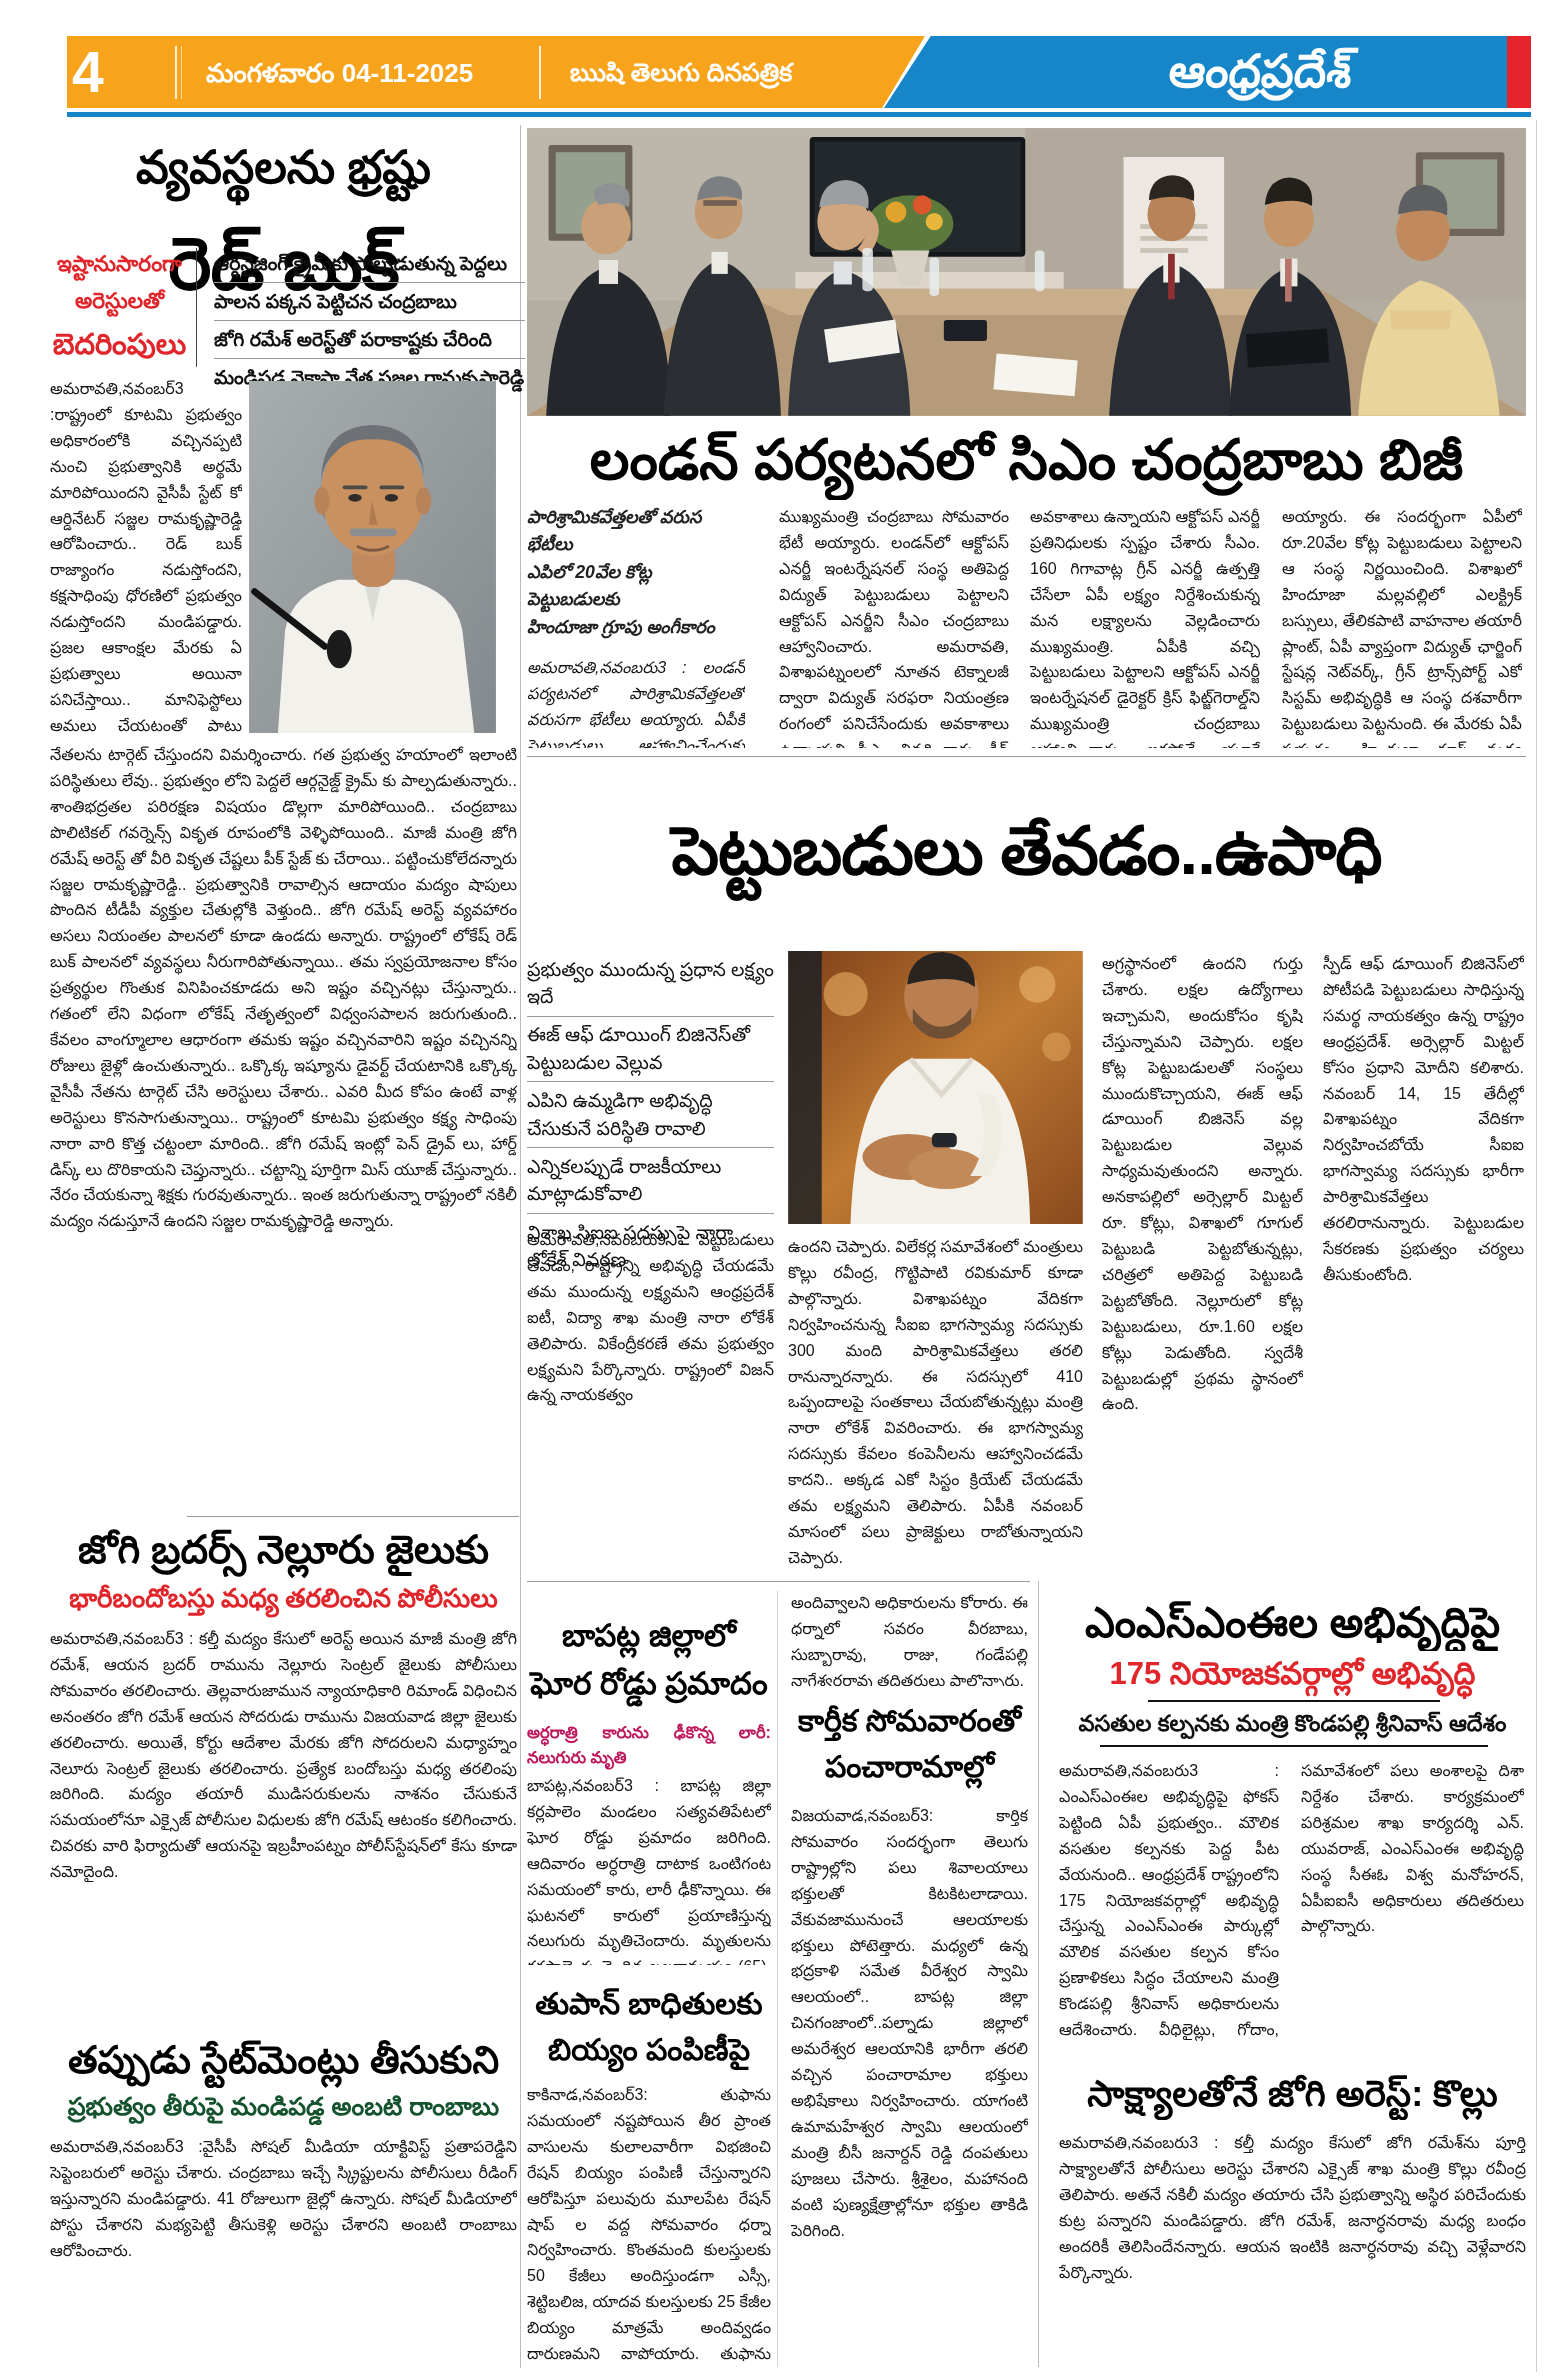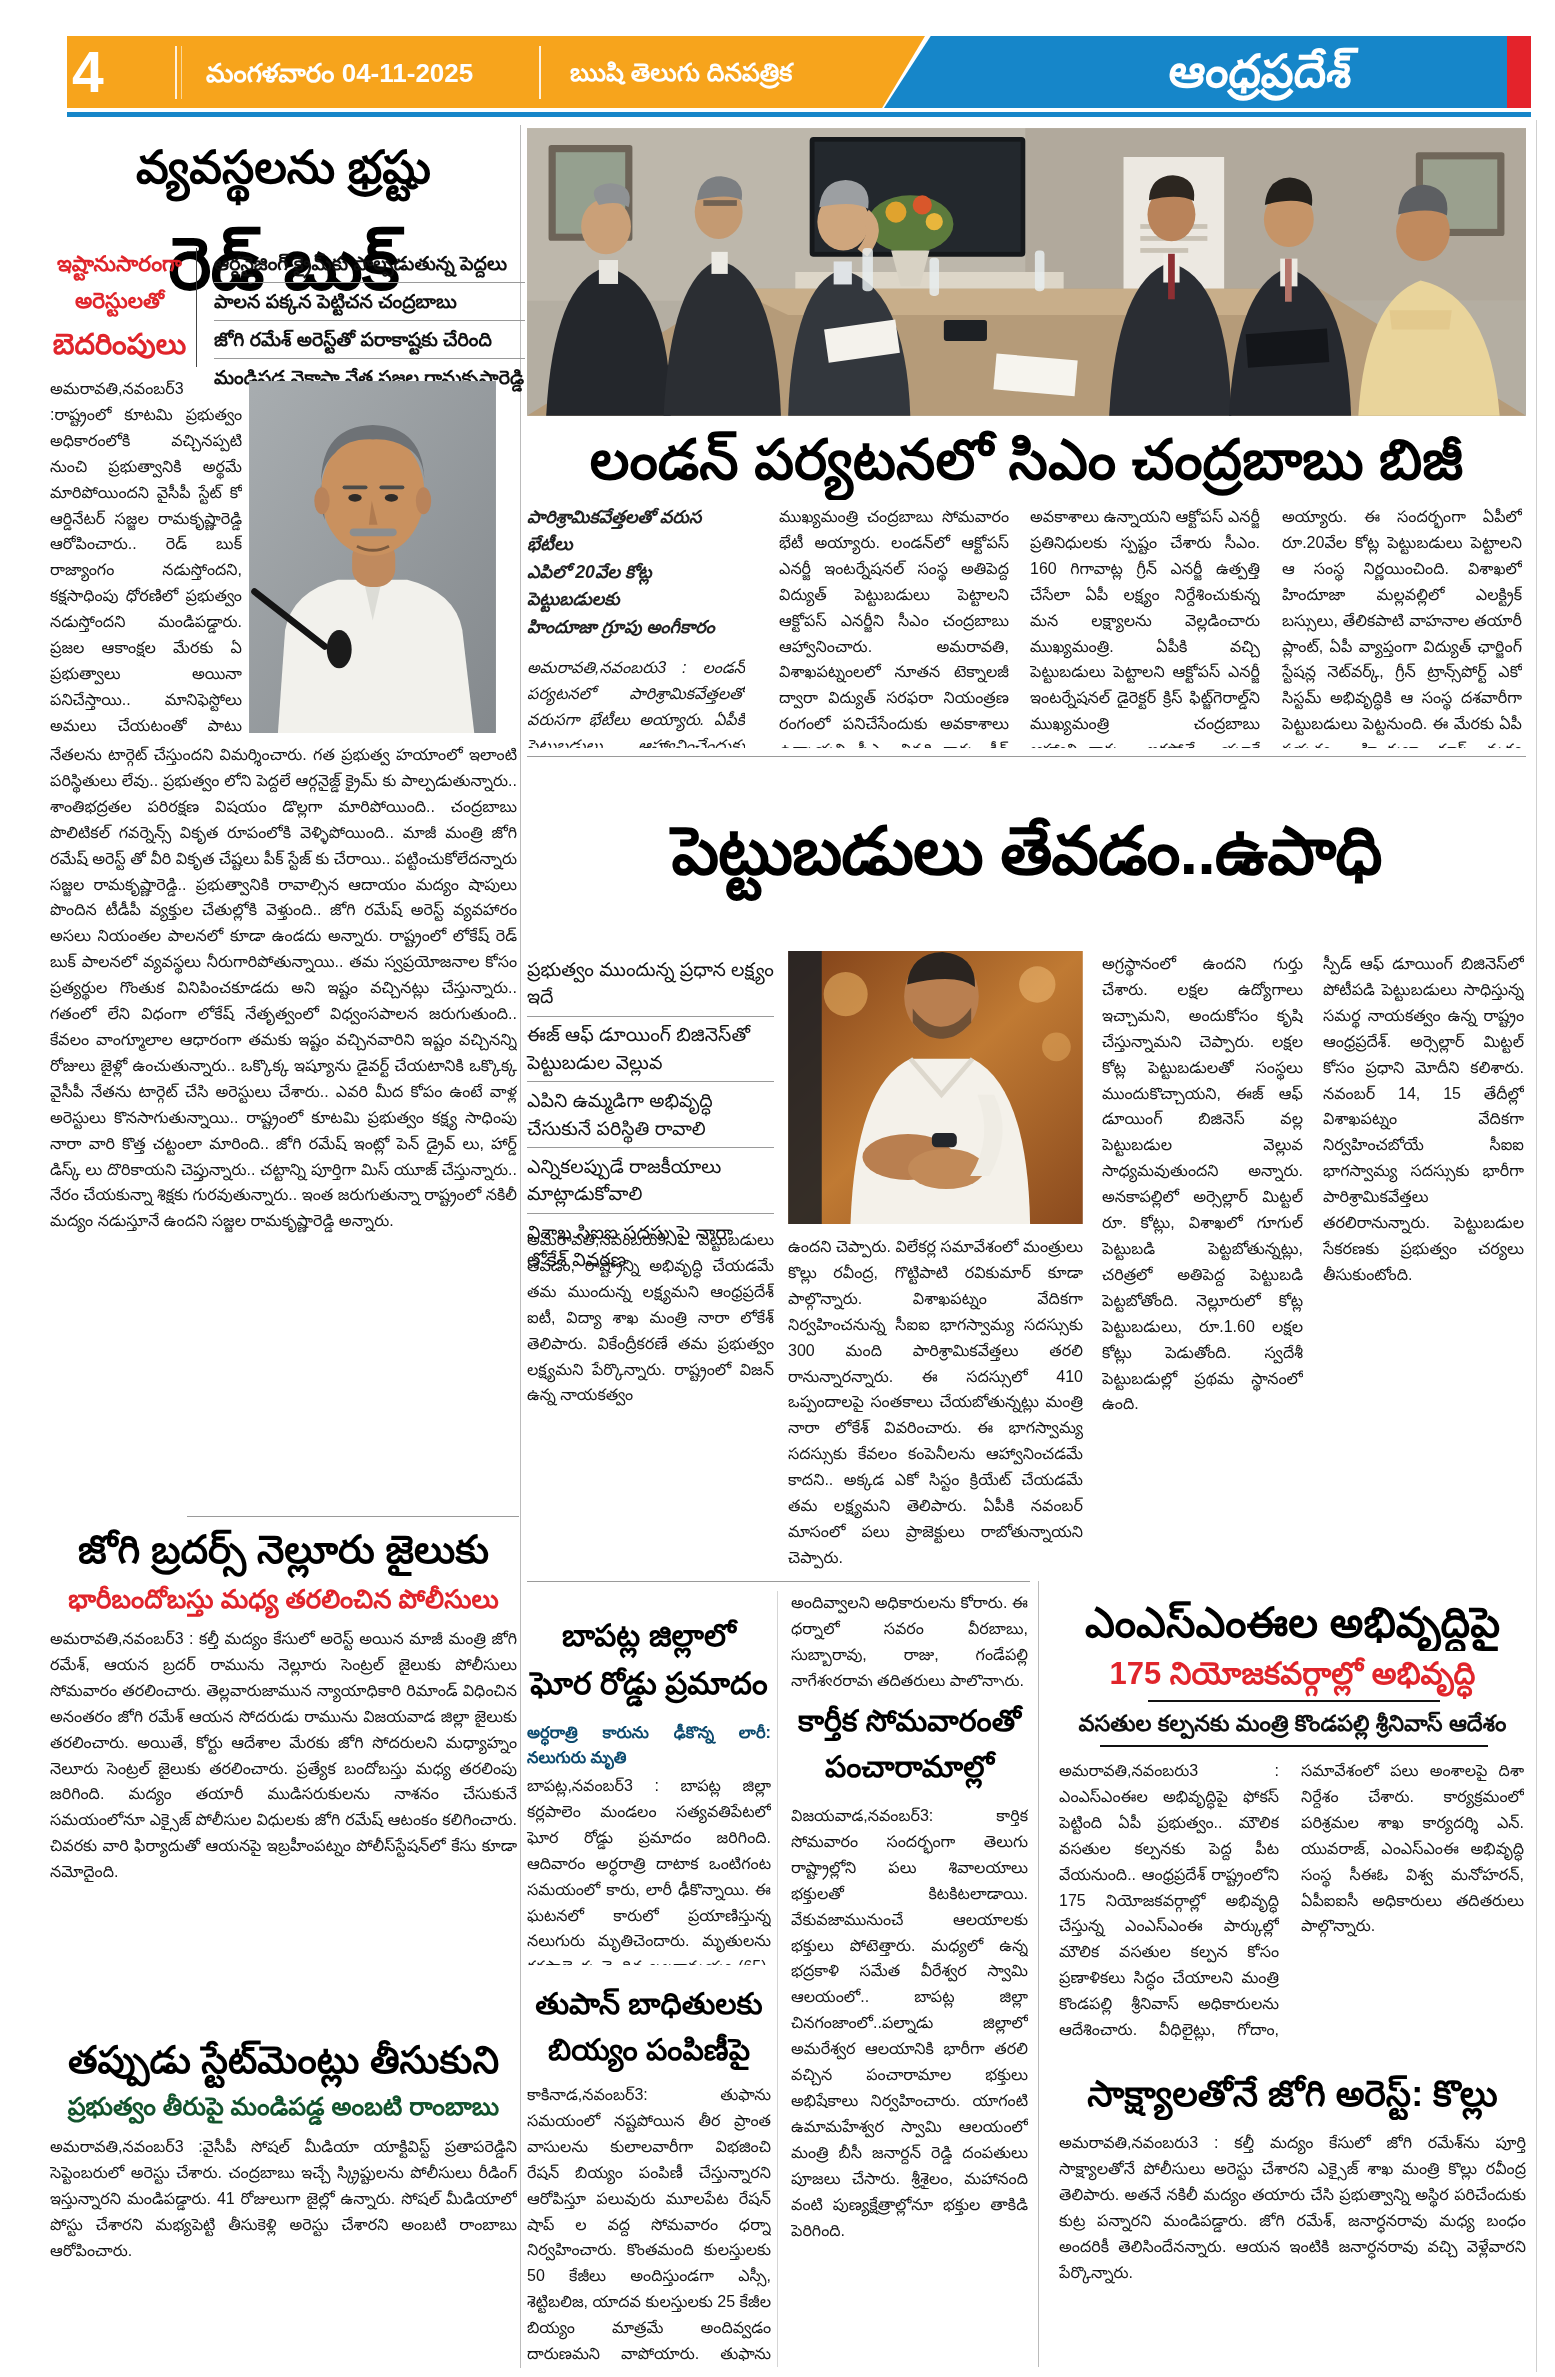--- a/index.html
+++ b/index.html
@@ -104,21 +104,21 @@
 
       <rect x="10" y="430" width="200" height="14" rx="7" fill="#141414" transform="rotate(38 10 430)"></rect>
       <ellipse cx="188" cy="560" rx="26" ry="40" fill="#1b1b1b"></ellipse>
     </svg>
   </div>
 
   <div class="abs body-text" style="left:50px;top:742px;width:467px;height:762px;">నేతలను టార్గెట్ చేస్తుందని విమర్శించారు. గత ప్రభుత్వ హయాంలో ఇలాంటి పరిస్థితులు లేవు.. ప్రభుత్వం లోని పెద్దలే ఆర్గనైజ్డ్ క్రైమ్ కు పాల్పడుతున్నారు.. శాంతిభద్రతల పరిరక్షణ విషయం డొల్లగా మారిపోయింది.. చంద్రబాబు పొలిటికల్ గవర్నెన్స్ వికృత రూపంలోకి వెళ్ళిపోయింది.. మాజీ మంత్రి జోగి రమేష్ అరెస్ట్ తో వీరి వికృత చేష్టలు పీక్ స్టేజ్ కు చేరాయి.. పట్టించుకోలేదన్నారు సజ్జల రామకృష్ణారెడ్డి.. ప్రభుత్వానికి రావాల్సిన ఆదాయం మద్యం షాపులు పొందిన టీడీపీ వ్యక్తుల చేతుల్లోకి వెళ్తుంది.. జోగి రమేష్ అరెస్ట్ వ్యవహారం అసలు నియంతల పాలనలో కూడా ఉండదు అన్నారు. రాష్ట్రంలో లోకేష్ రెడ్ బుక్ పాలనలో వ్యవస్థలు నీరుగారిపోతున్నాయి.. తమ స్వప్రయోజనాల కోసం ప్రత్యర్థుల గొంతుక వినిపించకూడదు అని ఇష్టం వచ్చినట్లు చేస్తున్నారు.. గతంలో లేని విధంగా లోకేష్ నేతృత్వంలో విధ్వంసపాలన జరుగుతుంది.. కేవలం వాంగ్మూలాల ఆధారంగా తమకు ఇష్టం వచ్చినవారిని ఇష్టం వచ్చినన్ని రోజులు జైళ్లో ఉంచుతున్నారు.. ఒక్కొక్క ఇష్యూను డైవర్ట్ చేయటానికి ఒక్కొక్క వైసీపీ నేతను టార్గెట్ చేసి అరెస్టులు చేశారు.. ఎవరి మీద కోపం ఉంటే వాళ్ల అరెస్టులు కొనసాగుతున్నాయి.. రాష్ట్రంలో కూటమి ప్రభుత్వం కక్ష్య సాధింపు నారా వారి కొత్త చట్టంలా మారింది.. జోగి రమేష్ ఇంట్లో పెన్ డ్రైవ్ లు, హార్డ్ డిస్క్ లు దొరికాయని చెప్తున్నారు.. చట్టాన్ని పూర్తిగా మిస్ యూజ్ చేస్తున్నారు.. నేరం చేయకున్నా శిక్షకు గురవుతున్నారు.. ఇంత జరుగుతున్నా రాష్ట్రంలో నకిలీ మద్యం నడుస్తూనే ఉందని సజ్జల రామకృష్ణారెడ్డి అన్నారు.</div>
 
   <div class="abs rule-h" style="left:187px;top:1516px;width:332px;"></div>
   <div class="abs headline" style="left:50px;top:1525px;width:467px;height:53px;font-size:39px;line-height:50px;">జోగి బ్రదర్స్ నెల్లూరు జైలుకు తరలింపు</div>
-  <div class="abs kicker-red" style="left:50px;top:1584px;width:467px;height:34px;font-size:26px;line-height:30px;text-align:center;">భారీబందోబస్తు మధ్య తరలించిన పోలీసులు</div>
+  <div class="abs kicker-red" style="left:50px;top:1584px;width:467px;height:34px;font-size:26px;line-height:30px;text-align:center;font-family:Liberation Serif, serif;">భారీబందోబస్తు మధ్య తరలించిన పోలీసులు</div>
   <div class="abs body-text" style="left:50px;top:1626px;width:467px;height:379px;">అమరావతి,నవంబర్3 : కల్తీ మద్యం కేసులో అరెస్ట్ అయిన మాజీ మంత్రి జోగి రమేశ్, ఆయన బ్రదర్ రామును నెల్లూరు సెంట్రల్ జైలుకు పోలీసులు సోమవారం తరలించారు. తెల్లవారుజామున న్యాయాధికారి రిమాండ్ విధించిన అనంతరం జోగి రమేశ్ ఆయన సోదరుడు రామును విజయవాడ జిల్లా జైలుకు తరలించారు. అయితే, కోర్టు ఆదేశాల మేరకు జోగి సోదరులని మధ్యాహ్నం నెలూరు సెంట్రల్ జైలుకు తరలించారు. ప్రత్యేక బందోబస్తు మధ్య తరలింపు జరిగింది. మద్యం తయారీ ముడిసరుకులను నాశనం చేసుకునే సమయంలోనూ ఎక్సైజ్ పోలీసుల విధులకు జోగి రమేష్ ఆటంకం కలిగించారు. చివరకు వారి ఫిర్యాదుతో ఆయనపై ఇబ్రహీంపట్నం పోలీస్‌స్టేషన్‌లో కేసు కూడా నమోదైంది.</div>
 
   <div class="abs headline" style="left:50px;top:2036px;width:467px;height:52px;font-size:38px;line-height:49px;">తప్పుడు స్టేట్‌మెంట్లు తీసుకుని జోగి అరెస్ట్</div>
   <div class="abs sub-blue" style="left:50px;top:2092px;width:467px;height:32px;font-size:25px;line-height:29px;text-align:center;">ప్రభుత్వం తీరుపై మండిపడ్డ అంబటి రాంబాబు</div>
   <div class="abs body-text" style="left:50px;top:2134px;width:467px;height:230px;">అమరావతి,నవంబర్3 :వైసీపీ సోషల్ మీడియా యాక్టివిస్ట్ ప్రతాపరెడ్డిని సెప్టెంబరులో అరెస్టు చేశారు. చంద్రబాబు ఇచ్చే స్క్రిప్టులను పోలీసులు రీడింగ్ ఇస్తున్నారని మండిపడ్డారు. 41 రోజులుగా జైల్లో ఉన్నారు. సోషల్ మీడియాలో పోస్టు చేశారని మభ్యపెట్టి తీసుకెళ్లి అరెస్టు చేశారని అంబటి రాంబాబు ఆరోపించారు.</div>
 
   <div class="abs" style="left:527px;top:128px;width:999px;height:288px;">
     <svg width="999" height="288" viewBox="0 0 2085 600" xmlns="http://www.w3.org/2000/svg">
       <rect width="2085" height="600" fill="#b4aea2"></rect>
       <rect x="0" y="0" width="2085" height="360" fill="#bdb7ab"></rect>
@@ -259,21 +259,21 @@
 
   <div class="abs body-text" style="left:1102px;top:951px;width:201px;height:623px;">అగ్రస్థానంలో ఉందని గుర్తు చేశారు. లక్షల ఉద్యోగాలు ఇచ్చామని, అందుకోసం కృషి చేస్తున్నామని చెప్పారు. లక్షల కోట్ల పెట్టుబడులతో సంస్థలు ముందుకొచ్చాయని, ఈజ్ ఆఫ్ డూయింగ్ బిజినెస్ వల్ల పెట్టుబడుల వెల్లువ సాధ్యమవుతుందని అన్నారు. అనకాపల్లిలో అర్సెల్లార్ మిట్టల్ రూ. కోట్లు, విశాఖలో గూగుల్ పెట్టుబడి పెట్టబోతున్నట్లు, చరిత్రలో అతిపెద్ద పెట్టుబడి పెట్టబోతోంది. నెల్లూరులో కోట్ల పెట్టుబడులు, రూ.1.60 లక్షల కోట్లు పెడుతోంది. స్వదేశీ పెట్టుబడుల్లో ప్రథమ స్థానంలో ఉంది.</div>
   <div class="abs body-text" style="left:1323px;top:951px;width:201px;height:623px;">స్పీడ్ ఆఫ్ డూయింగ్ బిజినెస్‌లో పోటీపడి పెట్టుబడులు సాధిస్తున్న సమర్థ నాయకత్వం ఉన్న రాష్ట్రం ఆంధ్రప్రదేశ్. అర్సెల్లార్ మిట్టల్ కోసం ప్రధాని మోదీని కలిశారు. నవంబర్ 14, 15 తేదీల్లో విశాఖపట్నం వేదికగా నిర్వహించబోయే సీఐఐ భాగస్వామ్య సదస్సుకు భారీగా పారిశ్రామికవేత్తలు తరలిరానున్నారు. పెట్టుబడుల సేకరణకు ప్రభుత్వం చర్యలు తీసుకుంటోంది.</div>
 
   <div class="abs rule-h" style="left:527px;top:1581px;width:503px;"></div>
   <div class="abs rule-v" style="left:1038px;top:1581px;height:786px;"></div>
   <div class="abs rule-v" style="left:777px;top:1591px;height:776px;background:#d5d5d5;"></div>
 
   <div class="abs headline" style="left:527px;top:1614px;width:244px;height:46px;font-size:31px;line-height:43px;">బాపట్ల జిల్లాలో</div>
   <div class="abs headline" style="left:527px;top:1662px;width:244px;height:46px;font-size:31px;line-height:43px;">ఘోర రోడ్డు ప్రమాదం</div>
-  <div class="abs" style="left:527px;top:1720px;width:244px;height:53px;font-size:16.3px;line-height:1.55;font-weight:700;color:#0c4a6e;text-align:justify;">అర్ధరాత్రి కారును ఢీకొన్న లారీ: నలుగురు మృతి</div>
+  <div class="abs" style="left:527px;top:1720px;width:244px;height:53px;font-size:16.3px;line-height:1.55;font-weight:700;color:#be185d;text-align:justify;">అర్ధరాత్రి కారును ఢీకొన్న లారీ: నలుగురు మృతి</div>
   <div class="abs body-text" style="left:527px;top:1773px;width:244px;height:192px;">బాపట్ల,నవంబర్3 : బాపట్ల జిల్లా కర్లపాలెం మండలం సత్యవతిపేటలో ఘోర రోడ్డు ప్రమాదం జరిగింది. ఆదివారం అర్ధరాత్రి దాటాక ఒంటిగంట సమయంలో కారు, లారీ ఢీకొన్నాయి. ఈ ఘటనలో కారులో ప్రయాణిస్తున్న నలుగురు మృతిచెందారు. మృతులను కర్లపాలెంకు చెందిన బలరామయ్య (65), కోటేశ్వరి (60), గారిపాక లక్ష్మి (60), ముదురుస (54)గా గుర్తించారు. క్షతగాత్రులైన 13, 11 ఏళ్ల ఇద్దరు చిన్నారులకు గాయాలయ్యాయి. ప్రస్తుతం వారికి ప్రాణాపాయం తప్పినట్లు డాక్టర్లు చెప్పారు. బాపట్ల ఎమ్మెల్యే నరేంద్రవర్మ కుమారుడి సంగీత్‌కు వెళ్లి వస్తుండగా ఈ ప్రమాదం జరిగింది. పోలీసులు కేసు నమోదు చేసుకొని దర్యాప్తు చేపట్టారు.</div>
 
   <div class="abs headline" style="left:527px;top:1982px;width:244px;height:46px;font-size:30px;line-height:43px;">తుపాన్ బాధితులకు</div>
   <div class="abs headline" style="left:527px;top:2028px;width:244px;height:46px;font-size:30px;line-height:43px;">బియ్యం పంపిణీపై ఆందోళన</div>
   <div class="abs body-text" style="left:527px;top:2082px;width:244px;height:283px;">కాకినాడ,నవంబర్3: తుఫాను సమయంలో నష్టపోయిన తీర ప్రాంత వాసులను కులాలవారీగా విభజించి రేషన్ బియ్యం పంపిణీ చేస్తున్నారని ఆరోపిస్తూ పలువురు మూలపేట రేషన్ షాప్ ల వద్ద సోమవారం ధర్నా నిర్వహించారు. కొంతమంది కులస్తులకు 50 కేజీలు అందిస్తుండగా ఎస్సీ, శెట్టిబలిజ, యాదవ కులస్తులకు 25 కేజీల బియ్యం మాత్రమే అందివ్వడం దారుణమని వాపోయారు. తుఫాను సమయంలో పునరావాస కేంద్రాల్లో కులాలతో సంబంధం లేకుండా తరలించారని, అదేవిధంగా ఉచిత రేషన్ కూడా వ్యత్యాసం లేకుండా</div>
 
   <div class="abs body-text" style="left:791px;top:1590px;width:237px;height:96px;">అందివ్వాలని అధికారులను కోరారు. ఈ ధర్నాలో సవరం వీరబాబు, సుబ్బారావు, రాజు, గండేపల్లి నాగేశ్వరరావు తదితరులు పాల్గొన్నారు.</div>
   <div class="abs headline" style="left:791px;top:1699px;width:237px;height:46px;font-size:30px;line-height:43px;">కార్తీక సోమవారంతో</div>
   <div class="abs headline" style="left:791px;top:1745px;width:237px;height:46px;font-size:30px;line-height:43px;">పంచారామాల్లో భక్తుల రద్దీ</div>
   <div class="abs body-text" style="left:791px;top:1803px;width:237px;height:561px;">విజయవాడ,నవంబర్3: కార్తిక సోమవారం సందర్భంగా తెలుగు రాష్ట్రాల్లోని పలు శివాలయాలు భక్తులతో కిటకిటలాడాయి. వేకువజామునుంచే ఆలయాలకు భక్తులు పోటెత్తారు. మధ్యలో ఉన్న భద్రకాళి సమేత వీరేశ్వర స్వామి ఆలయంలో.. బాపట్ల జిల్లా చినగంజాంలో..పల్నాడు జిల్లాలో అమరేశ్వర ఆలయానికి భారీగా తరలి వచ్చిన పంచారామాల భక్తులు అభిషేకాలు నిర్వహించారు. యాగంటి ఉమామహేశ్వర స్వామి ఆలయంలో మంత్రి బీసీ జనార్దన్ రెడ్డి దంపతులు పూజలు చేసారు. శ్రీశైలం, మహానంది వంటి పుణ్యక్షేత్రాల్లోనూ భక్తుల తాకిడి పెరిగింది.</div>

